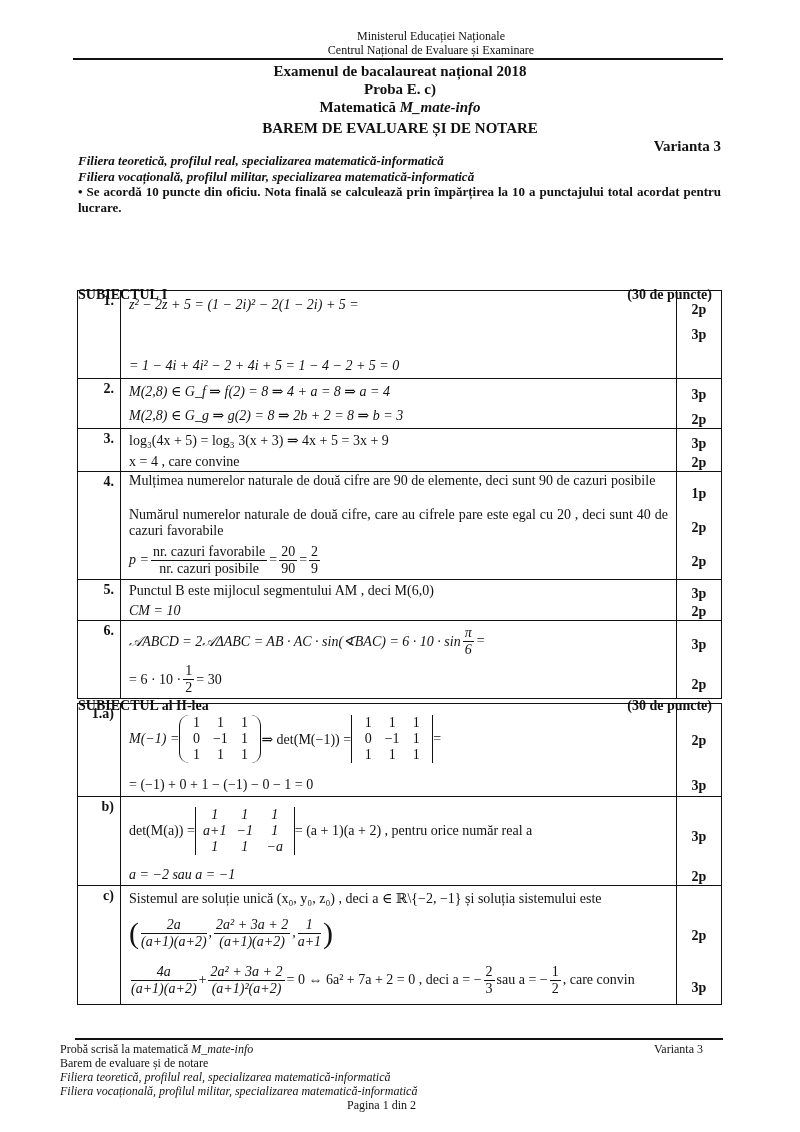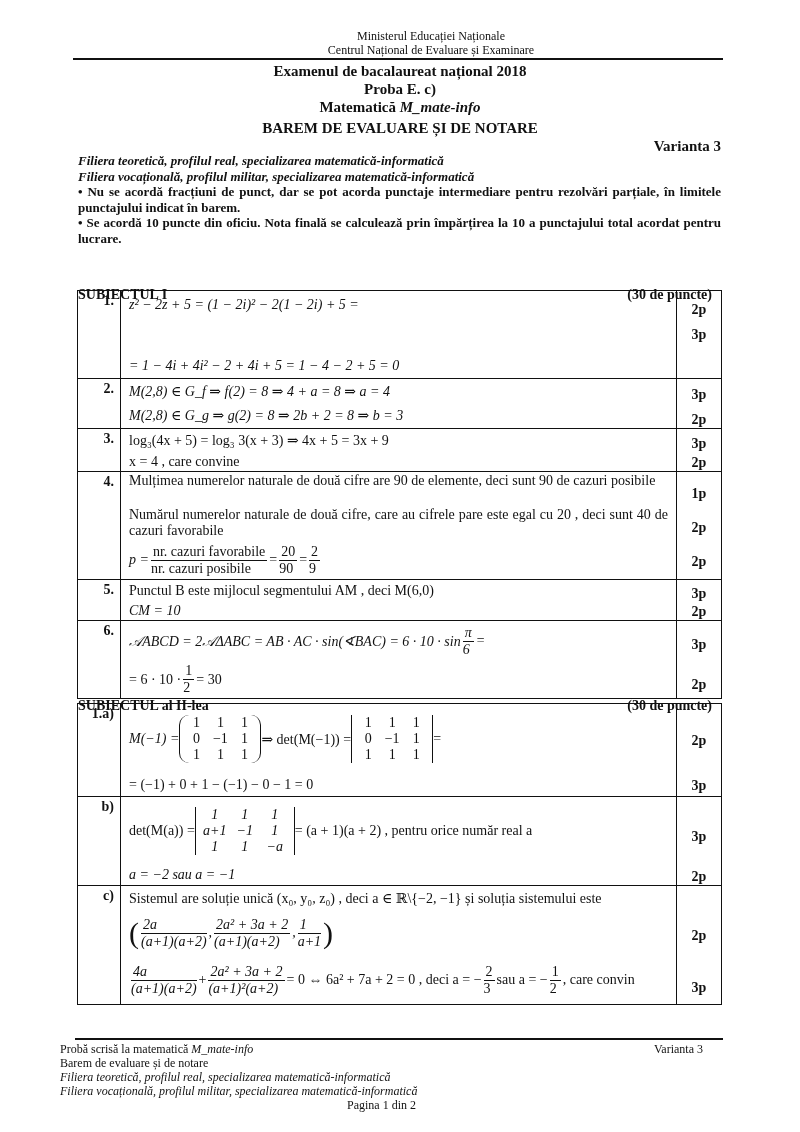--- a/index.html
+++ b/index.html
@@ -15,21 +15,21 @@
   .notes p { margin:0; }
   .notes .b { font-weight:bold; }
   .section-title { font-weight:bold; font-size:14px;margin-top:16px; }
   table.barem { position:absolute; left:77px; width:645px; border-collapse:collapse; font-size:14px; }
   table.barem td { border:1.5px solid #111; vertical-align:top; padding:0; }
   td.num { width:36px; text-align:right; font-weight:bold; padding-right:6px !important; padding-top:2px !important; }
   td.pts { width:44px; text-align:center; font-weight:bold; }
   .line { position:relative; display:flex; align-items:center; padding-left:8px; white-space:nowrap; }
   .pt { font-weight:bold; text-align:center; display:flex; align-items:flex-end; justify-content:center; }
   .m { font-style:italic; }
-  .frac { display:inline-flex; flex-direction:column; vertical-align:middle; text-align:left; margin:0 2px; }
+  .frac { display:inline-flex; flex-direction:column; vertical-align:middle; text-align:center; margin:0 2px; }
   .frac span:first-child { border-bottom:1px solid #111; padding:0 2px; }
   .matrix { display:inline-grid; grid-template-columns:repeat(3, 24px); text-align:center; vertical-align:middle; padding:0 4px; }
   .paren { border-left:1.5px solid #111; border-right:1.5px solid #111; border-radius:10px; }
   .det { border-left:1.5px solid #111; border-right:1.5px solid #111; }
   .footer { left:60px; width:643px; font-size:12px; line-height:14px; }
 </style>
 </head>
 <body>
 
 <div class="abs center hdr-small" style="top:29px;">Ministerul Educației Naționale</div>
@@ -40,21 +40,20 @@
 <div class="abs center title" style="top:98px;">
   <span>Matematică</span>
   <span class="ital">M_mate-info</span>
 </div>
 <div class="abs center title" style="top:119px;">BAREM DE EVALUARE ȘI DE NOTARE</div>
 <div class="abs title" style="top:137px; right:79px;">Varianta 3</div>
 
 <div class="abs notes" style="top:153px;">
   <p class="ital b">Filiera teoretică, profilul real, specializarea matematică-informatică</p>
   <p class="ital b">Filiera vocațională, profilul militar, specializarea matematică-informatică</p>
-  <p class="b" style="text-align:justify;">• Nu se acordă fracțiuni de punct, dar se pot acorda punctaje intermediare pentru rezolvări parțiale, în limitele punctajului indicat în barem.</p>
   <p class="b" style="text-align:justify;">• Se acordă 10 puncte din oficiu. Nota finală se calculează prin împărțirea la 10 a punctajului total acordat pentru lucrare.</p>
 </div>
 
 <div class="abs section-title" style="top:271px; left:78px;">SUBIECTUL I</div>
 <div class="abs section-title" style="top:271px; right:88px;">(30 de puncte)</div>
 
 <table class="barem" style="top:290px;">
   <tbody>
       <tr>
     <td class="num">1.</td>

